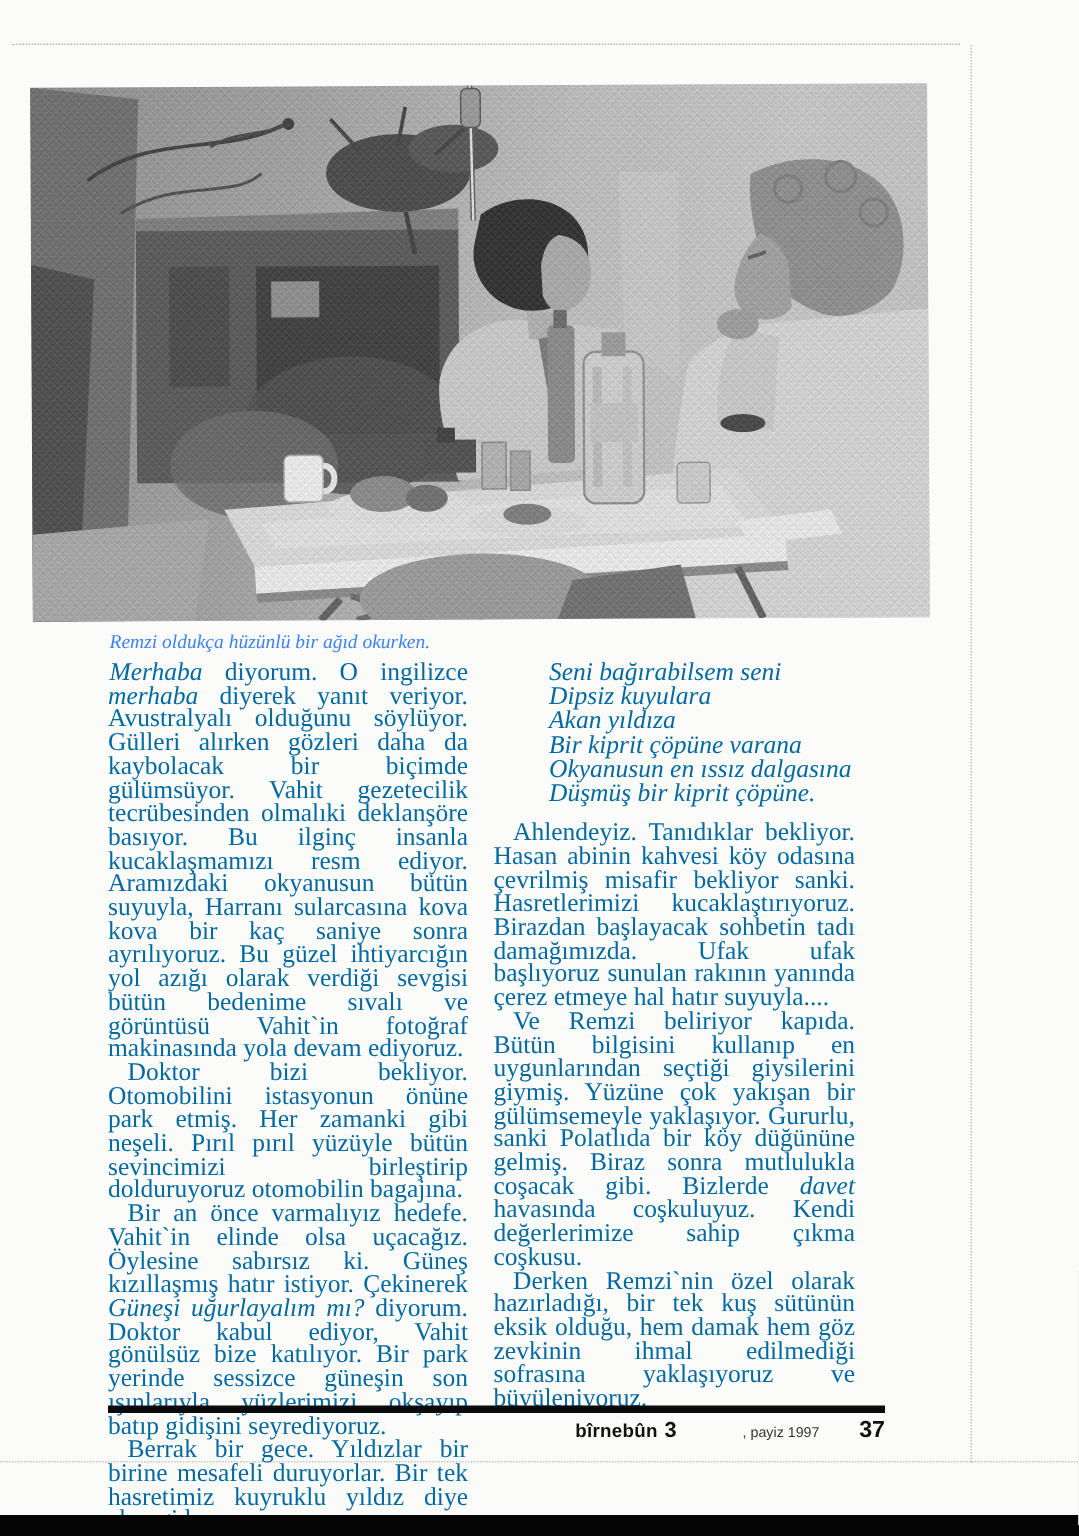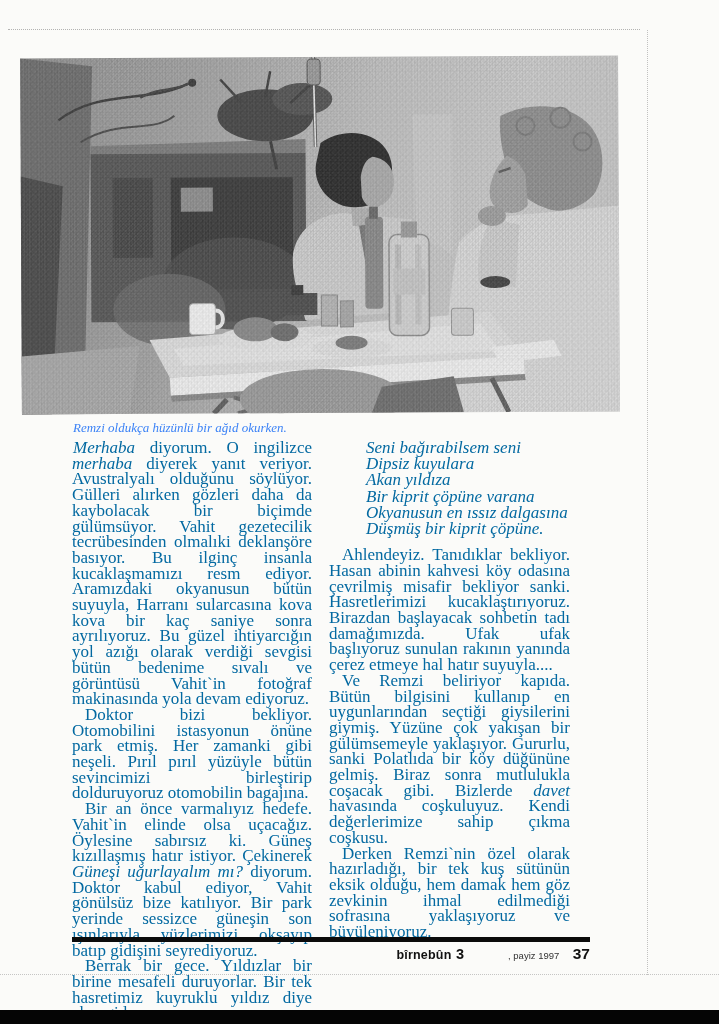--- a/index.html
+++ b/index.html
@@ -32,21 +32,21 @@
   .poem{font-style:italic;padding-left:13px;margin:0 0 10px 0;text-align:left;line-height:16.2px;}
   .poem div{white-space:nowrap;margin-left:24px;}
   .gap-before{margin-top:13px !important;}
   
   .footer-rule{position:absolute;left:72px;top:937px;width:518px;height:5px;background:#0b0b0b;}
   .footer-text{position:absolute;left:260px;top:945px;width:330px;text-align:right;
                font-family:"Liberation Sans", sans-serif;color:#111;}
   .fj{font-weight:bold;font-size:12.5px;letter-spacing:.2px;}
   .fi{font-weight:bold;font-size:14.5px;}
   .fd{font-size:9.5px;color:#333;padding-left:44px;}
-  .fp{font-weight:bold;font-size:15.5px;margin-left:9px;}
+  .fp{font-weight:bold;font-size:15.5px;margin-left:22px;}
 </style>
 </head>
 <body>
 
 <div id="page">
 
   <div class="dots-h" style="left:8px;top:29px;width:632px;"></div>
   <div class="dots-h" style="left:0;top:974px;width:719px;border-top-color:rgba(130,130,130,.45);"></div>
   <div class="dots-v" style="left:647px;top:30px;height:945px;"></div>
 

